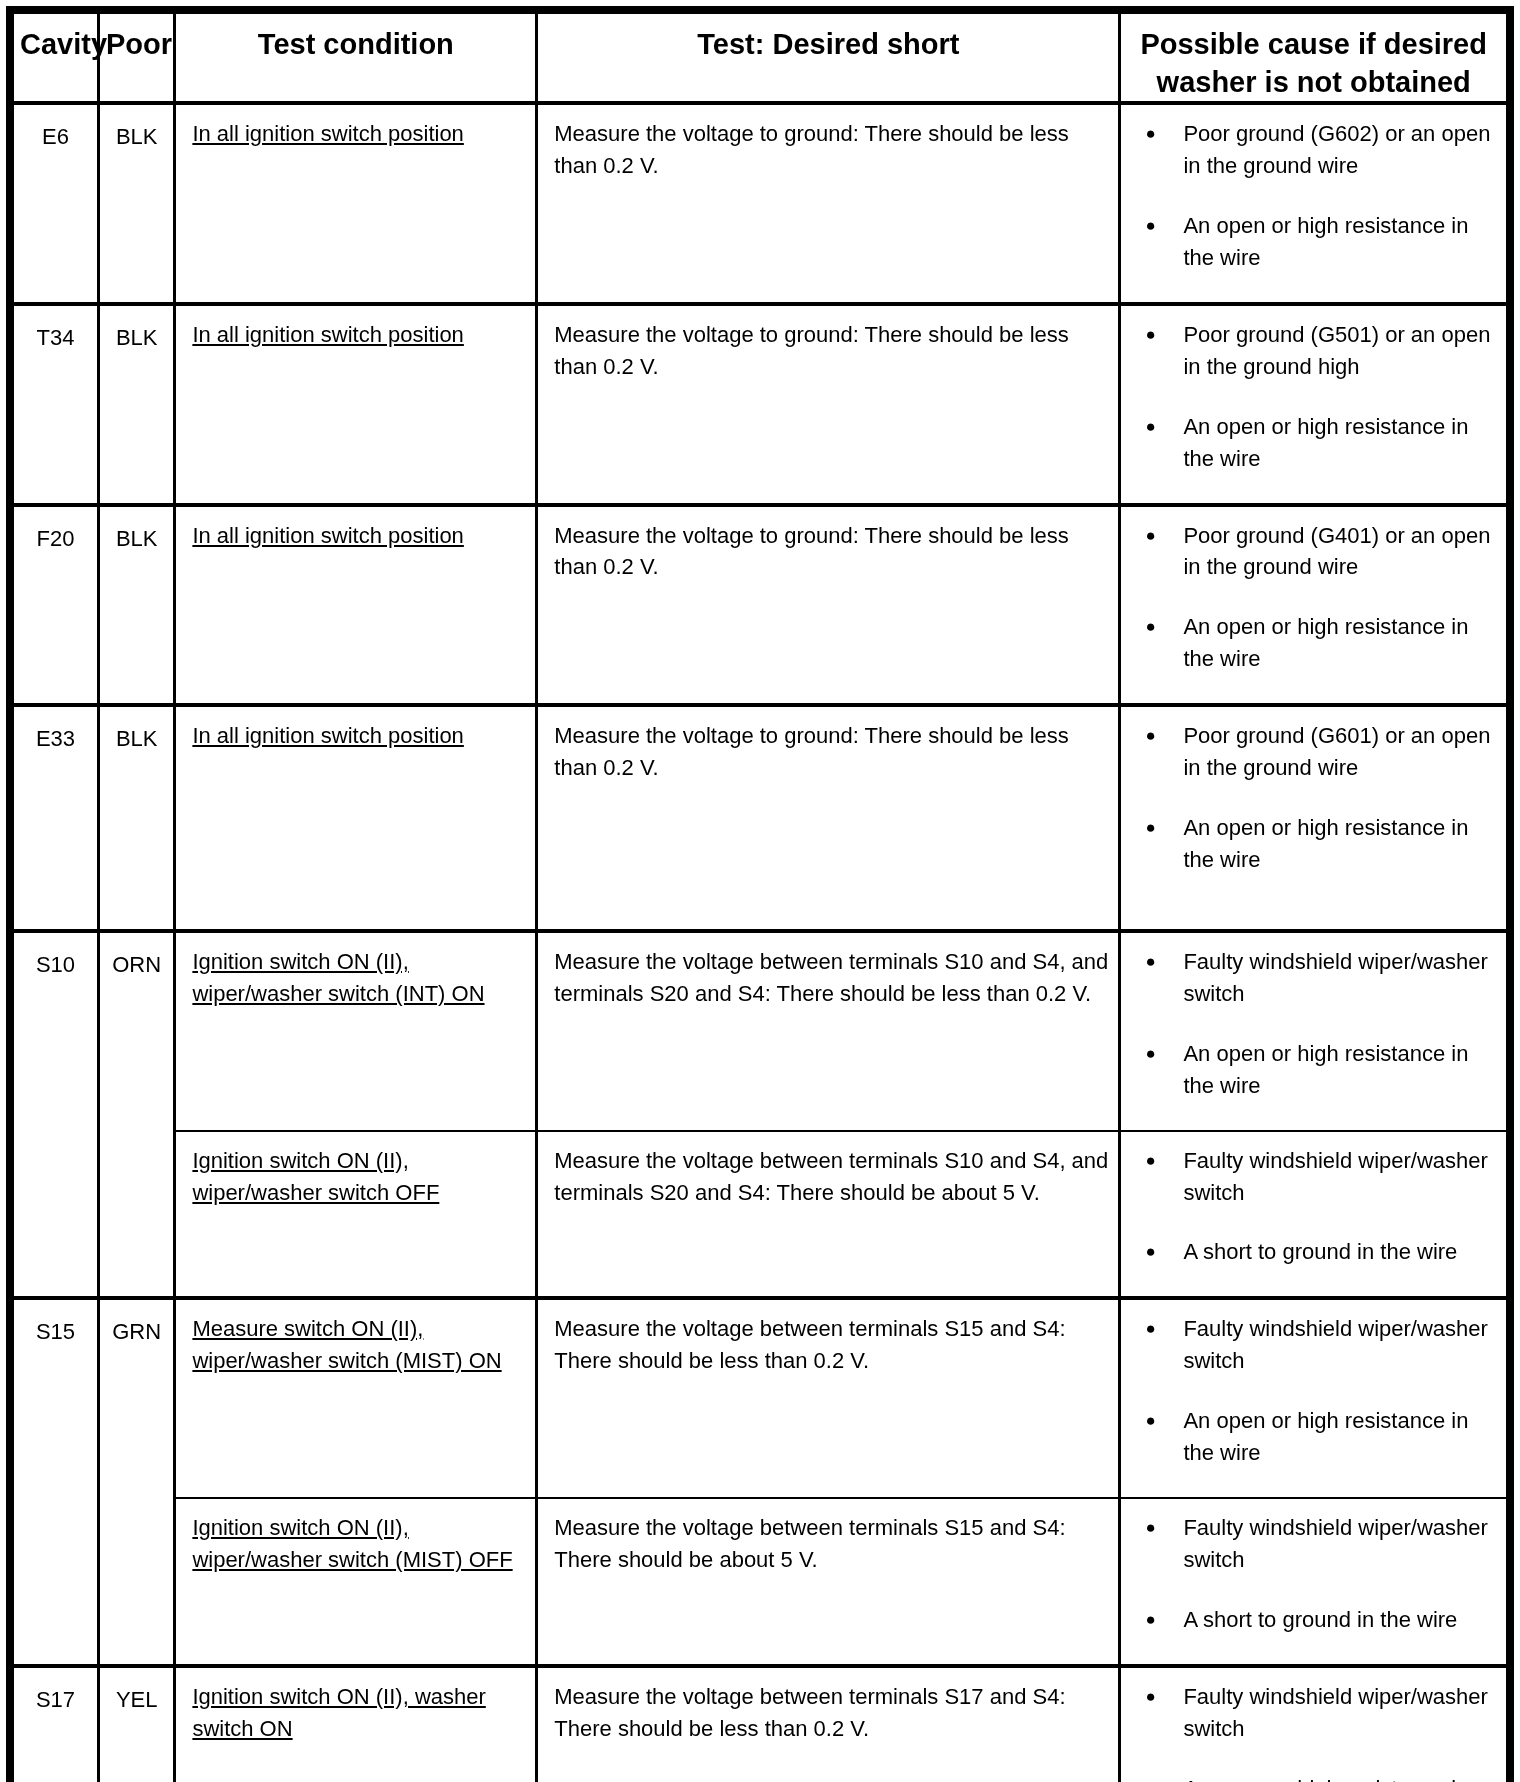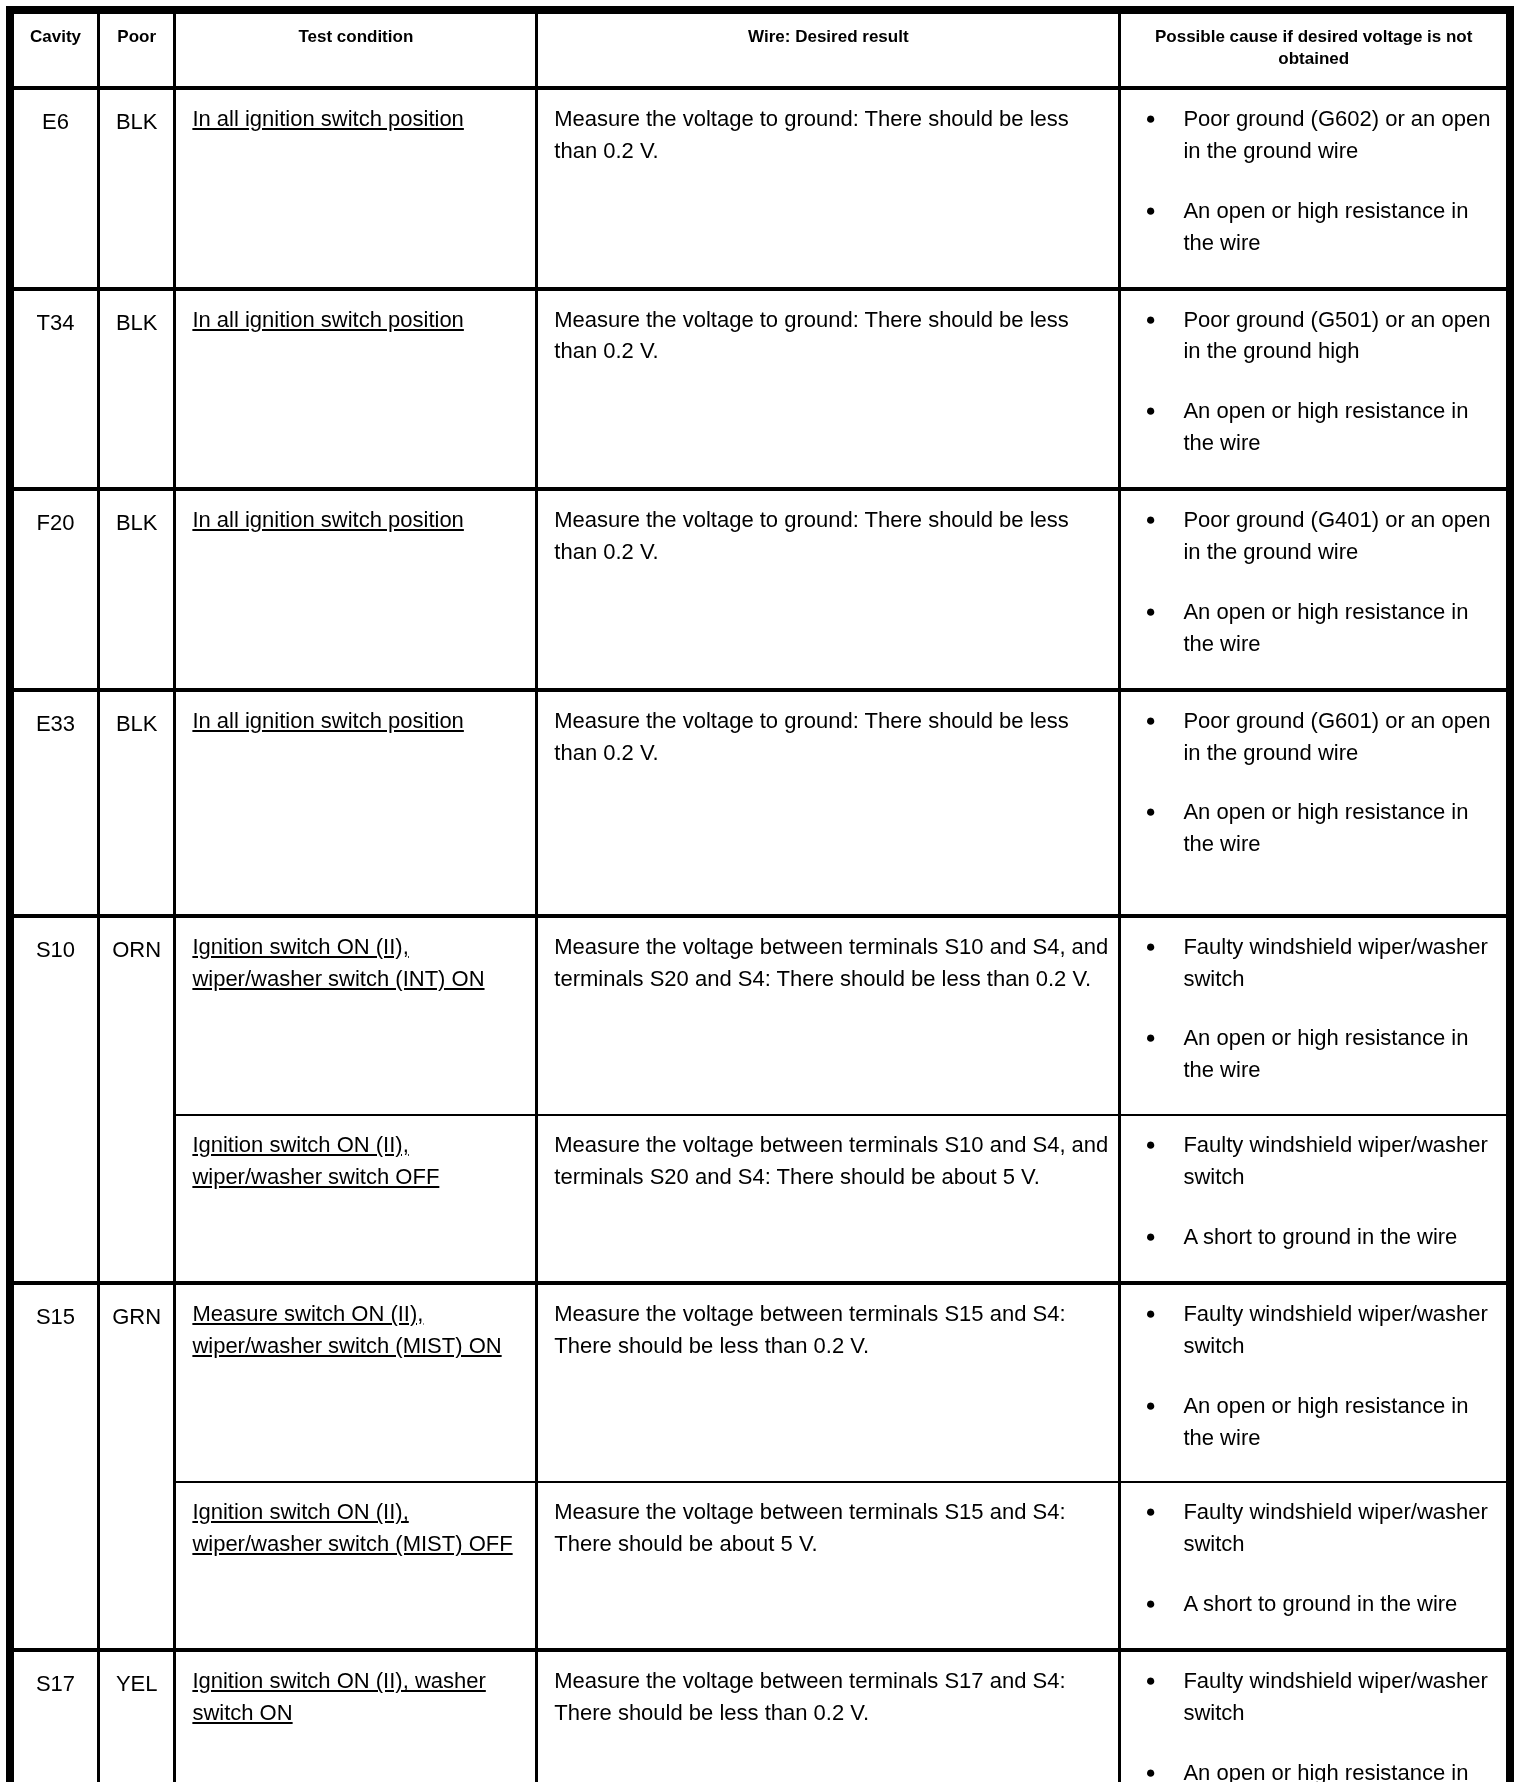--- a/index.html
+++ b/index.html
@@ -25,21 +25,21 @@
     background: #fff;
   }
   col.c-cavity   { width: 88px; }
   col.c-wire     { width: 76px; }
   col.c-cond     { width: 360px; }
   col.c-result   { width: 580px; }
   col.c-cause    { width: 388px; }
 
   th {
     font-weight: bold;
-    font-size: 17px;
+    font-size: 29px;
     line-height: 1.3;
     text-align: center;
     vertical-align: top;
     padding: 12px 6px 0 6px;
     border: 3px solid #000;
     border-bottom: 4px solid #000;
     height: 78px;
     box-sizing: border-box;
   }
   td {
@@ -87,22 +87,22 @@
       <col class="c-wire">
       <col class="c-cond">
       <col class="c-result">
       <col class="c-cause">
     </colgroup>
     <thead>
       <tr>
         <th>Cavity</th>
         <th>Poor</th>
         <th>Test condition</th>
-        <th>Wire: Desired result</th>
-        <th>Possible cause if desired voltage is not obtained</th>
+        <th>Test: Desired short</th>
+        <th>Possible cause if desired washer is not obtained</th>
       </tr>
     </thead>
     <tbody id="table-body">
         <tr class="group-start" style="height: 145px;">
           <td class="cavity" rowspan="1">E6</td>
           <td class="wire" rowspan="1">BLK</td>
           <td class="condition">In all ignition switch position</td>
           <td class="result">Measure the voltage to ground: There should be less than 0.2 V.</td>
           <td class="causes">
             <div class="bullet-item">

